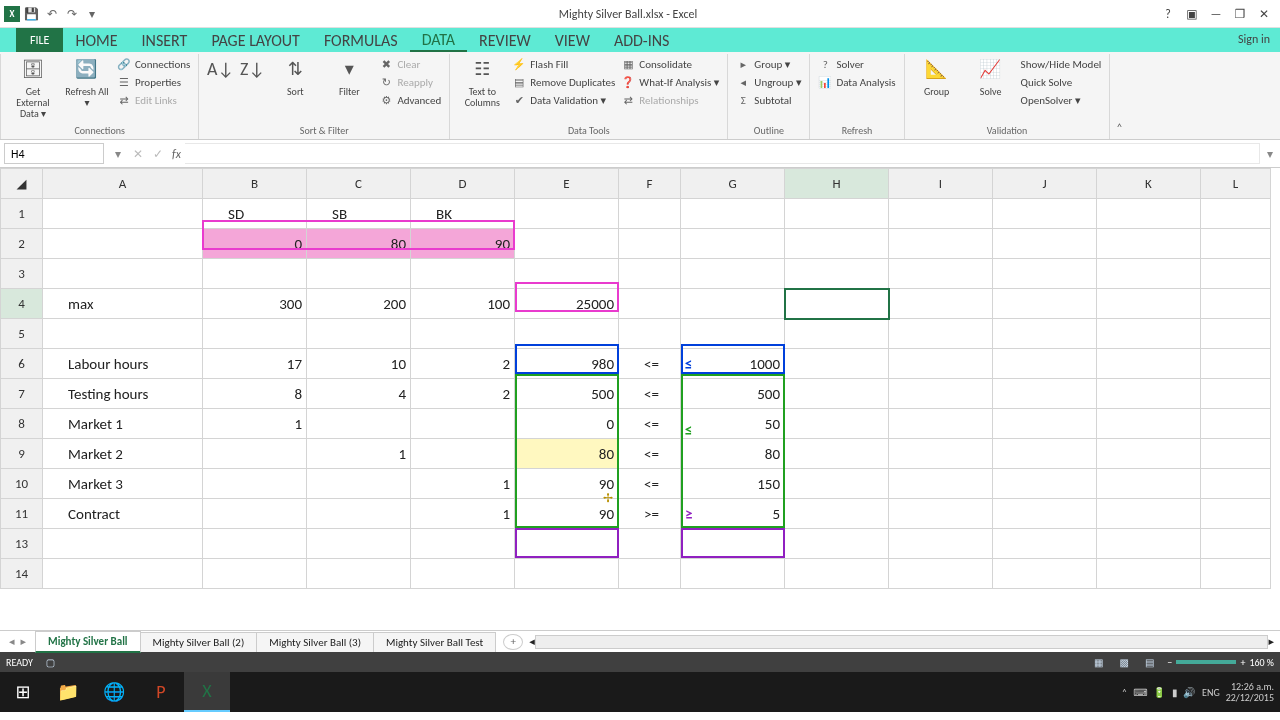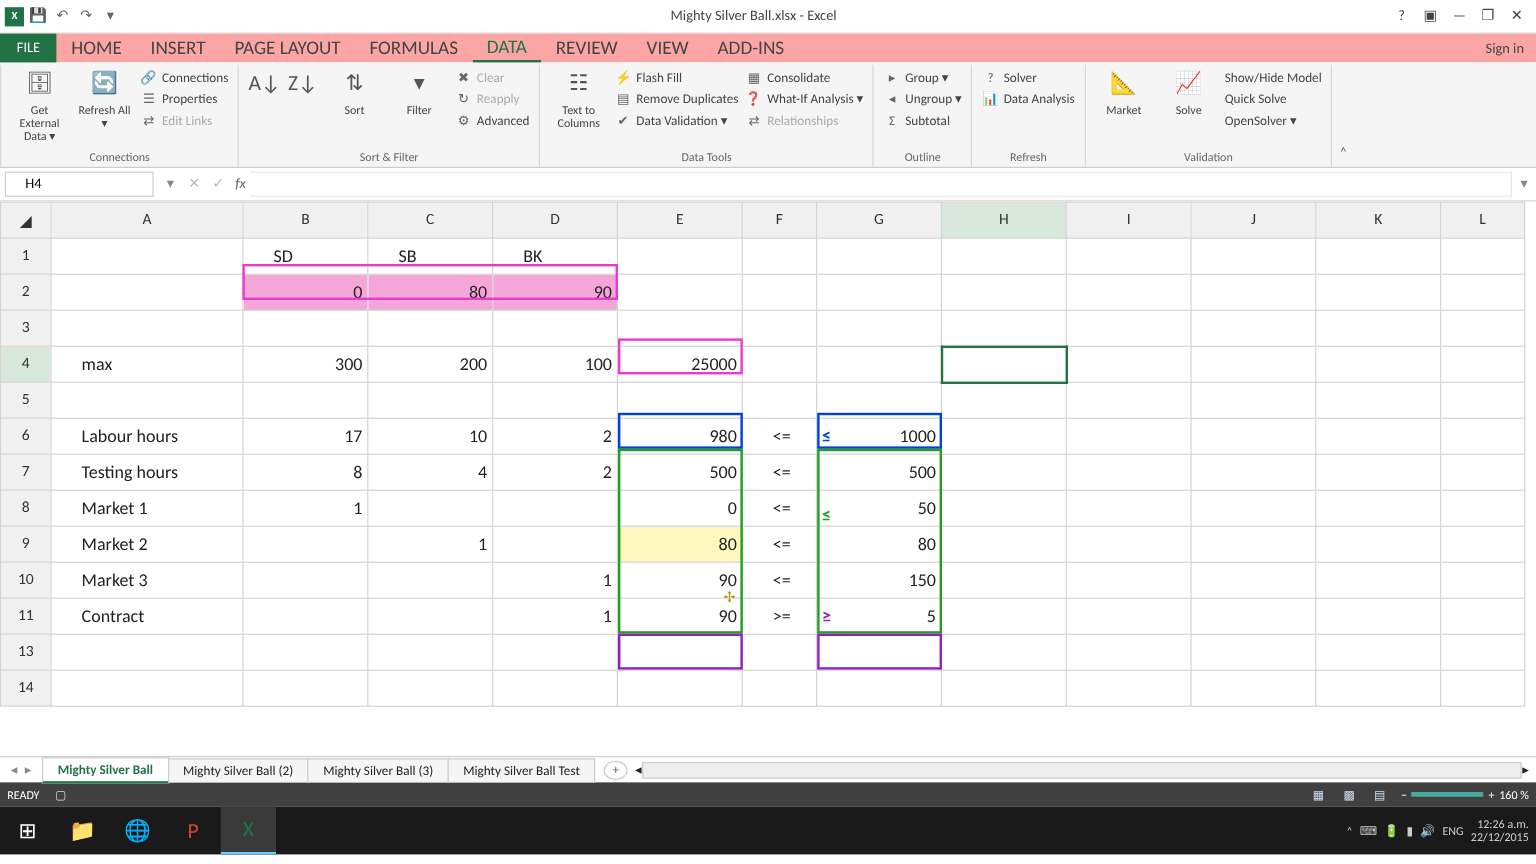--- a/index.html
+++ b/index.html
@@ -6,39 +6,39 @@
   body { background: #fff; width: 1280px; height: 720px; overflow: hidden; font-size: 12px; color: #222; }
   
   .titlebar { height: 28px; background: #fff; display:flex; align-items:center; border-bottom:1px solid #e0e0e0; }
   .qat { display:flex; align-items:center; gap:4px; padding:0 4px; }
   .qat .xl-badge { width:16px; height:16px; background:#217346; color:#fff; font-size:9px; font-weight:bold; display:flex; align-items:center; justify-content:center; }
   .qat .ico { width:16px; height:16px; display:flex; align-items:center; justify-content:center; color:#666; }
   .title-center { flex:1; text-align:center; font-size:12px; color:#444; }
   .winbtns { display:flex; gap:4px; padding:0 6px; }
   .winbtns .ico { width:20px; height:20px; display:flex; align-items:center; justify-content:center; color:#444; }
   
-  .ribbon-tabs { height:24px; display:flex; align-items:flex-end; gap:0; padding-left:0; background:#fca5a5; }
+  .ribbon-tabs { height:24px; display:flex; gap:0; padding-left:16px; background:#5eead4; }
   .file-tab { background:#217346; color:#fff; padding:4px 14px; font-size:12px; height:24px; display:flex; align-items:center; }
   .rtab { padding:4px 12px; font-size:16px; color:#444; height:24px; display:flex; align-items:center; }
   .rtab.active { color:#217346; border-bottom:2px solid #217346; }
   .ribbon-tabs .spacer { flex:1; }
   .signin { font-size:12px; color:#444; padding:4px 10px; }
   .ribbon-body { height:88px; background:#f5f5f5; border-bottom:1px solid #ccc; display:flex; align-items:stretch; padding-top:2px; }
   .rgroup { border-right:1px solid #d8d8d8; padding:2px 8px; display:flex; flex-direction:column; justify-content:space-between; }
   .rgroup .rlabel { text-align:center; font-size:10px; color:#666; padding-top:1px; }
   .rgroup .rcontent { display:flex; align-items:flex-start; gap:6px; flex:1; }
   .rbtn-lg { display:flex; flex-direction:column; align-items:center; width:48px; font-size:10px; color:#444; text-align:center; line-height:1.1; }
   .rbtn-lg .ico { width:28px; height:28px; background:#fff0; margin-bottom:2px; display:flex;align-items:center;justify-content:center;font-size:18px;color:#555; }
   .rbtn-sm { font-size:11px; color:#444; display:flex; align-items:center; gap:4px; white-space:nowrap; height:17px; }
   .rbtn-sm .ico { width:14px; height:14px; display:flex;align-items:center;justify-content:center; color:#666; }
   .vlist { display:flex; flex-direction:column; gap:1px; }
   .ribbon-collapse { width:18px; display:flex; align-items:flex-end; justify-content:center; padding-bottom:4px; color:#666; }
   
   .fbar { height:28px; display:flex; align-items:center; border-bottom:1px solid #ccc; }
-  .namebox { width:124px; border:1px solid #ccc; height:21px; margin:0 4px; padding:2px 16px; font-size:12px; background:#fff;}
+  .namebox { width:100px; border:1px solid #ccc; height:21px; margin:0 4px; padding:2px 6px; font-size:12px; background:#fff;}
   .fbar .ico { width:20px; display:flex; justify-content:center; color:#888; }
   .fxlabel { font-style:italic; color:#666; padding:0 4px; }
   .formula-input { flex:1; height:21px; border:1px solid #e8e8e8; border-left:none; padding:2px 6px; font-size:12px; }
   
   .grid-area { position:relative; height:462px; overflow:hidden; background:#fff; }
   table.sheet { border-collapse:collapse; width:1270px; table-layout:fixed; }
   table.sheet th, table.sheet td { border:1px solid #d4d4d4; font-size:15px; height:30px; padding:0 4px; overflow:hidden; white-space:nowrap; }
   table.sheet th { background:#f0f0f0; font-weight:normal; color:#333; text-align:center; font-size:13px; }
   table.sheet th.rowh { width:42px; }
   table.sheet td { text-align:right; }
@@ -240,21 +240,21 @@
           </div>
       </div>
     </div>
     <div class="rlabel">Refresh</div>
   </div>
 
   <div class="rgroup">
     <div class="rcontent">
       <div class="rbtn-lg">
           <div class="ico">📐</div>
-          <span>Market</span>
+          <span>Group</span>
         </div>
       <div class="rbtn-lg">
           <div class="ico">📈</div>
           <span>Solve</span>
         </div>
       <div class="vlist">
         <div class="rbtn-sm">
             <span>Show/Hide Model</span>
           </div>
         <div class="rbtn-sm">

